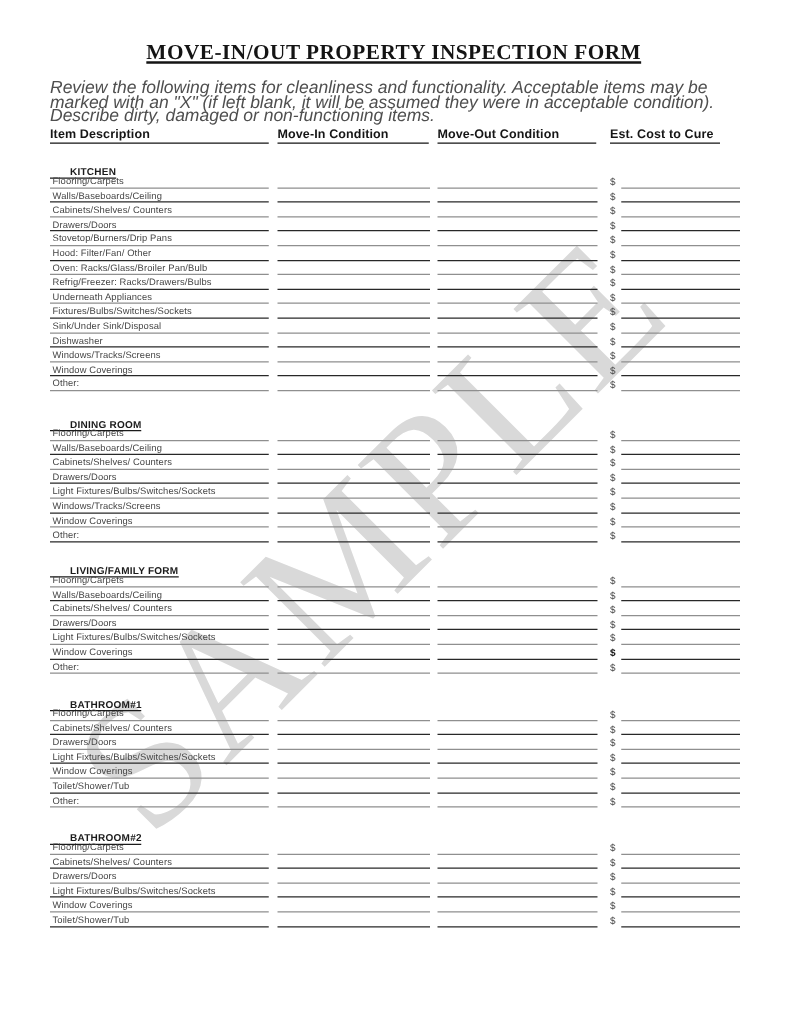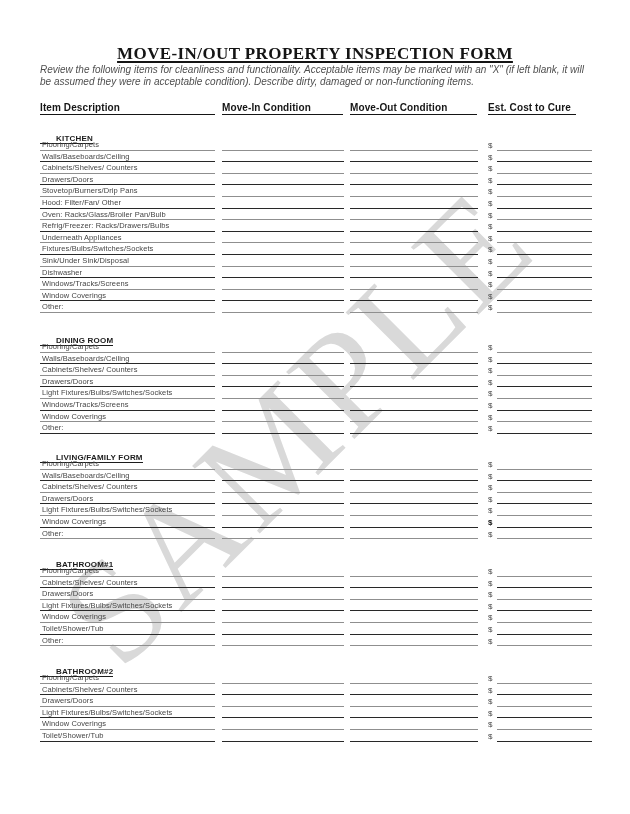--- a/index.html
+++ b/index.html
@@ -13,29 +13,29 @@
   
   .watermark{
     position:absolute;left:296px;top:428px;
     transform:translate(-50%,-50%) rotate(-45deg);
     font-family:"Liberation Serif",serif;
     font-size:146px;color:#d9d9d9;letter-spacing:3px;
     white-space:nowrap;z-index:0;user-select:none;
   }
   
   .title{
-    position:absolute;top:32px;left:0;right:0;margin:12px;
+    position:absolute;top:32px;left:0;right:0;margin:0;
     text-align:center;font-family:"Liberation Serif",serif;
     font-size:17px;font-weight:700;letter-spacing:.4px;color:#141414;z-index:1;
   }
   .title span{text-decoration:underline;text-decoration-thickness:1.6px;text-underline-offset:2px;}
   
   .intro{
     position:absolute;top:64px;left:40px;width:544px;margin:0;
-    font-size:10px;font-style:italic;color:#4f4f4f;line-height:11.6px;z-index:1;
+    font-size:14px;font-style:italic;color:#4f4f4f;line-height:11.6px;z-index:1;
   }
   
   .colhdr span{
     position:absolute;top:102px;height:13px;box-sizing:border-box;
     font-size:10px;font-weight:700;color:#161616;
     border-bottom:1.5px solid #151515;letter-spacing:.1px;z-index:1;white-space:nowrap;
   }
   #col-1{left:40px;width:175px;}
   #col-2{left:222px;width:121px;}
   #col-3{left:350px;width:127px;}

